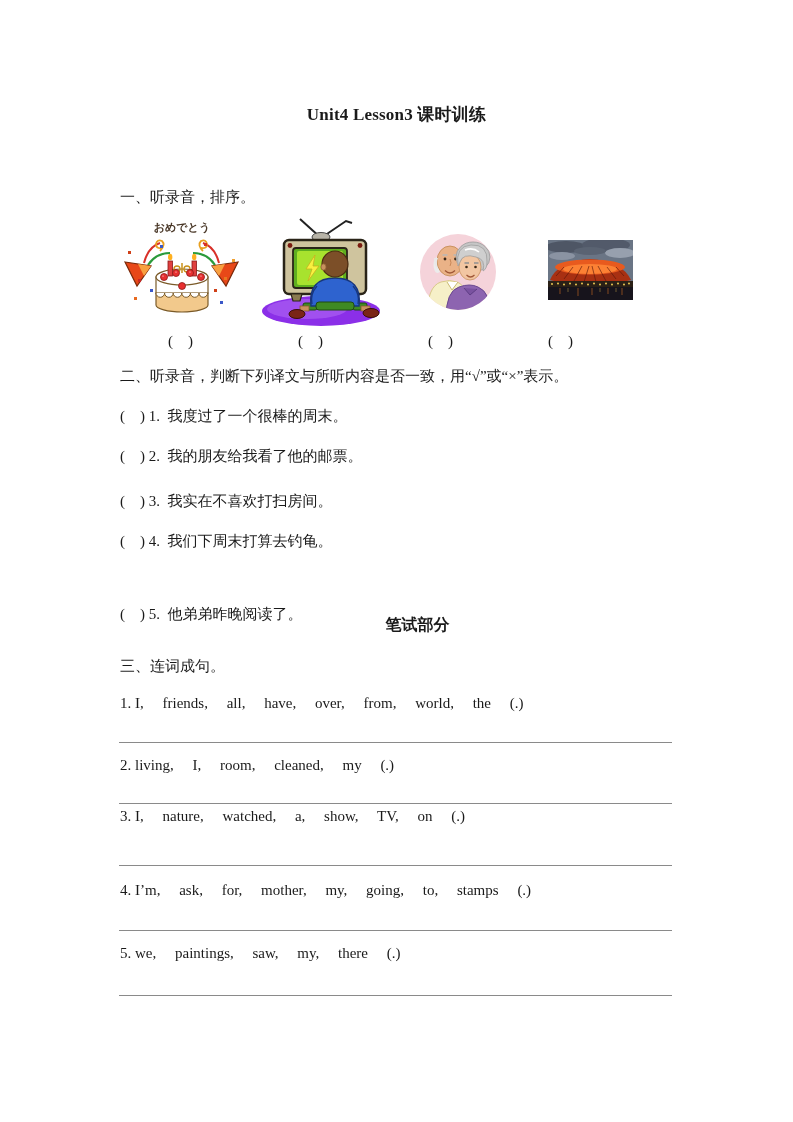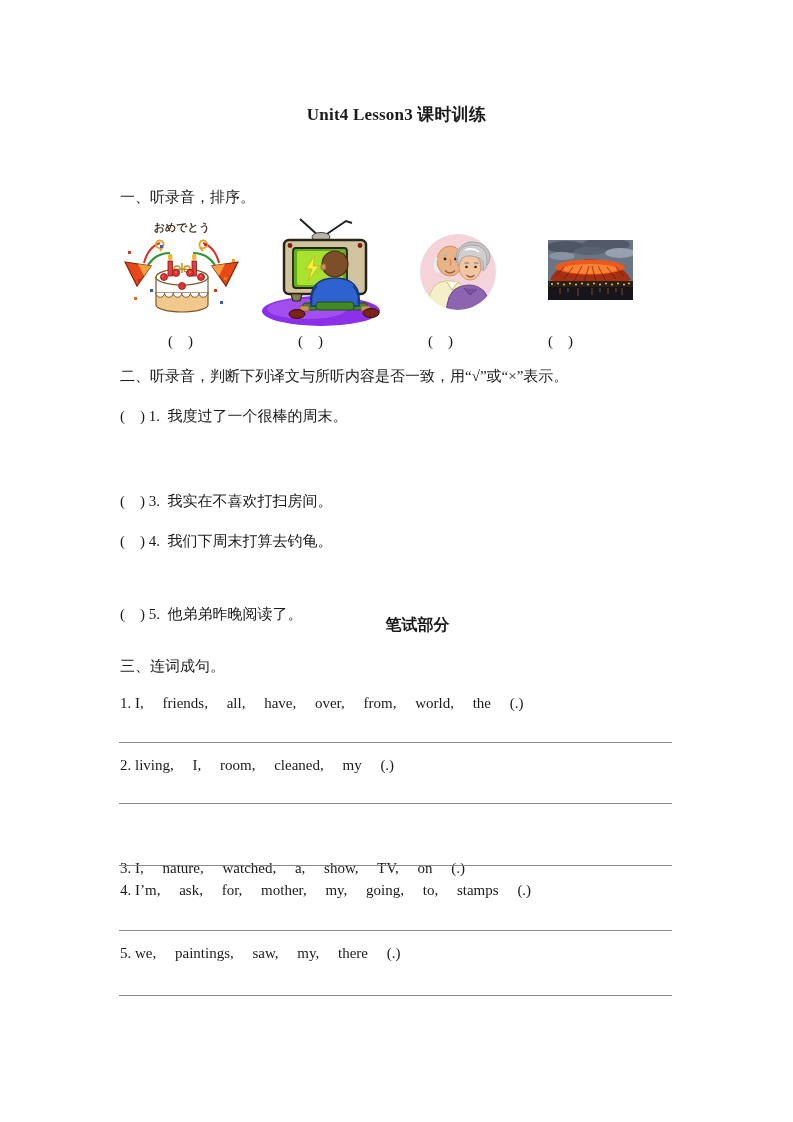--- a/index.html
+++ b/index.html
@@ -54,21 +54,21 @@
   .slot-4 { left: 548px; }
   .p2-item { position: absolute; left: 120px; font-size: 15px; white-space: pre; text-align: right; }
   .p2-i1 { top: 407px; }
   .p2-i2 { top: 447px; }
   .p2-i3 { top: 492px; }
   .p2-i4 { top: 532px; }
   .p2-i5 { top: 573px; margin-top: 32px; }
   .q3-item { position: absolute; left: 120px; font-size: 15px; white-space: pre; }
   .q3-i1 { top: 695px; }
   .q3-i2 { top: 757px; }
-  .q3-i3 { top: 860px; }
+  .q3-i3 { top: 808px; }
   .q3-i4 { top: 882px; }
   .q3-i5 { top: 945px; }
   .answer-line {
     position: absolute;
     left: 119px;
     width: 553px;
     height: 0;
     border-top: 1px solid #8a8a8a;
   }
   .line-1 { top: 742px; }
@@ -264,20 +264,21 @@
   </div>
 
   <span class="paren-slot slot-1">(    )</span>
   <span class="paren-slot slot-2">(    )</span>
   <span class="paren-slot slot-3">(    )</span>
   <span class="paren-slot slot-4">(    )</span>
 
   <div class="abs body-text p2-instruction">二、听录音，判断下列译文与所听内容是否一致，用“√”或“×”表示。</div>
 
   <div class="p2-item p2-i1">(    ) 1.  我度过了一个很棒的周末。</div>
+  <div class="p2-item p2-i2">(    ) 2.  我的朋友给我看了他的邮票。</div>
   <div class="p2-item p2-i3">(    ) 3.  我实在不喜欢打扫房间。</div>
   <div class="p2-item p2-i4">(    ) 4.  我们下周末打算去钓龟。</div>
   <div class="p2-item p2-i5">(    ) 5.  他弟弟昨晚阅读了。</div>
 
   <div class="abs center section-heading h-written">笔试部分</div>
 
   <div class="abs body-text p3-instruction">三、连词成句。</div>
 
   <div class="q3-item q3-i1">1. I,     friends,     all,     have,     over,     from,     world,     the     (.)</div>
   <div class="answer-line line-1"></div>

